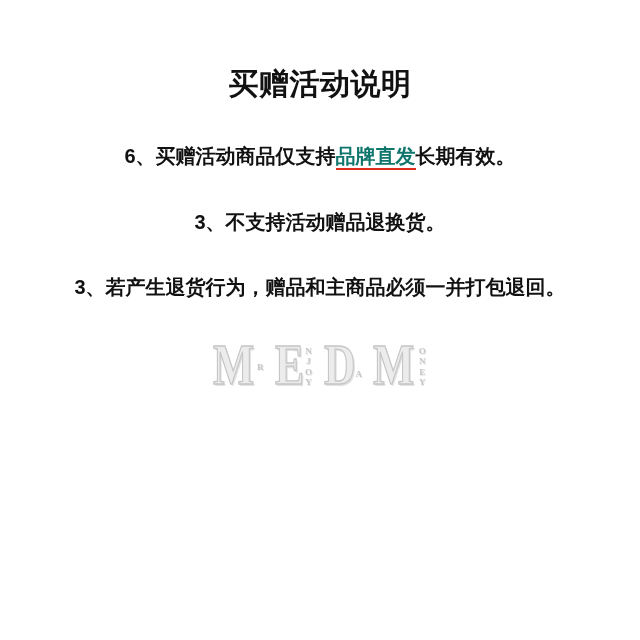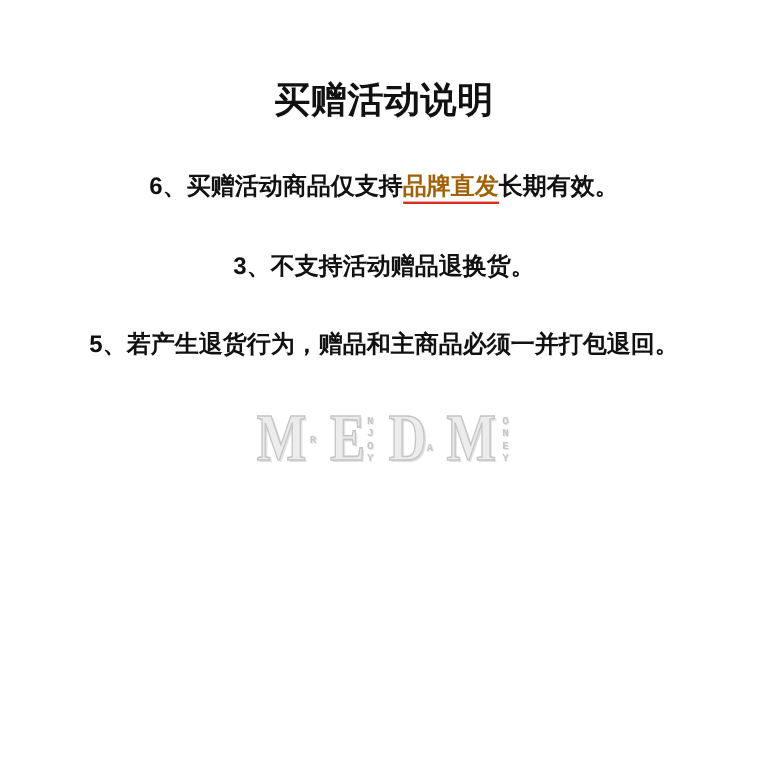--- a/index.html
+++ b/index.html
@@ -44,21 +44,21 @@
     font-size: 20px;
     font-weight: 700;
     line-height: 1.4;
     white-space: nowrap;
   }
   .rule-1 { margin-top: 40px; }
   .rule-2 { margin-top: 40px; }
   .rule-3 { margin-top: 38px; text-align: center; }
   .rule-4 { margin-top: 37px; }
   .highlight {
-    color: #a16207;
+    color: #0f766e;
     border-bottom: 2px solid #e02c1f;
     padding-bottom: 1px;
   }
   
   .logo {
     margin-top: 36px;
     display: flex;
     align-items: flex-start;
     gap: 11px;
     height: 66px;
@@ -73,21 +73,21 @@
     font-weight: 700;
     font-size: 56px;
     line-height: 1;
     color: #ececec;
     -webkit-text-stroke: 1.4px #c6c6c6;
     text-shadow: 2px 2px 0 #e2e2e2;
     transform: scaleX(0.78);
     transform-origin: left top;
   }
   .logo-small {
-    font-family: Liberation Mono, monospace;
+    font-family: Liberation Serif, serif;
     font-weight: 700;
     font-size: 9px;
     line-height: 1.15;
     color: #c6c6c6;
     text-shadow: 1px 1px 0 #e6e6e6;
   }
   .logo-small.single-mid { align-self: center; margin-left: -9px; margin-top: 4px; }
   .logo-small.single-low { align-self: flex-end; margin-left: -9px; margin-bottom: 14px; }
   .logo-small.stack {
     display: inline-block;
@@ -105,21 +105,21 @@
 
   <h1 class="title">买赠活动说明</h1>
 
 
 
 
   <p class="rule rule-2"><span>6、买赠活动商品仅支持</span><span class="highlight">品牌直发</span><span>长期有效。</span></p>
 
   <p class="rule rule-3">3、不支持活动赠品退换货。</p>
 
-  <p class="rule rule-4">5、若产生退货行为，赠品和主商品必须一并打包退回。</p>
+  <p class="rule rule-4">3、若产生退货行为，赠品和主商品必须一并打包退回。</p>
 
   <div class="logo">
     <div class="logo-group">
       <span class="logo-big">M</span>
       <span class="logo-small single-mid">R</span>
     </div>
     <div class="logo-group">
       <span class="logo-big">E</span>
       <span class="logo-small stack">NJOY</span>
     </div>

